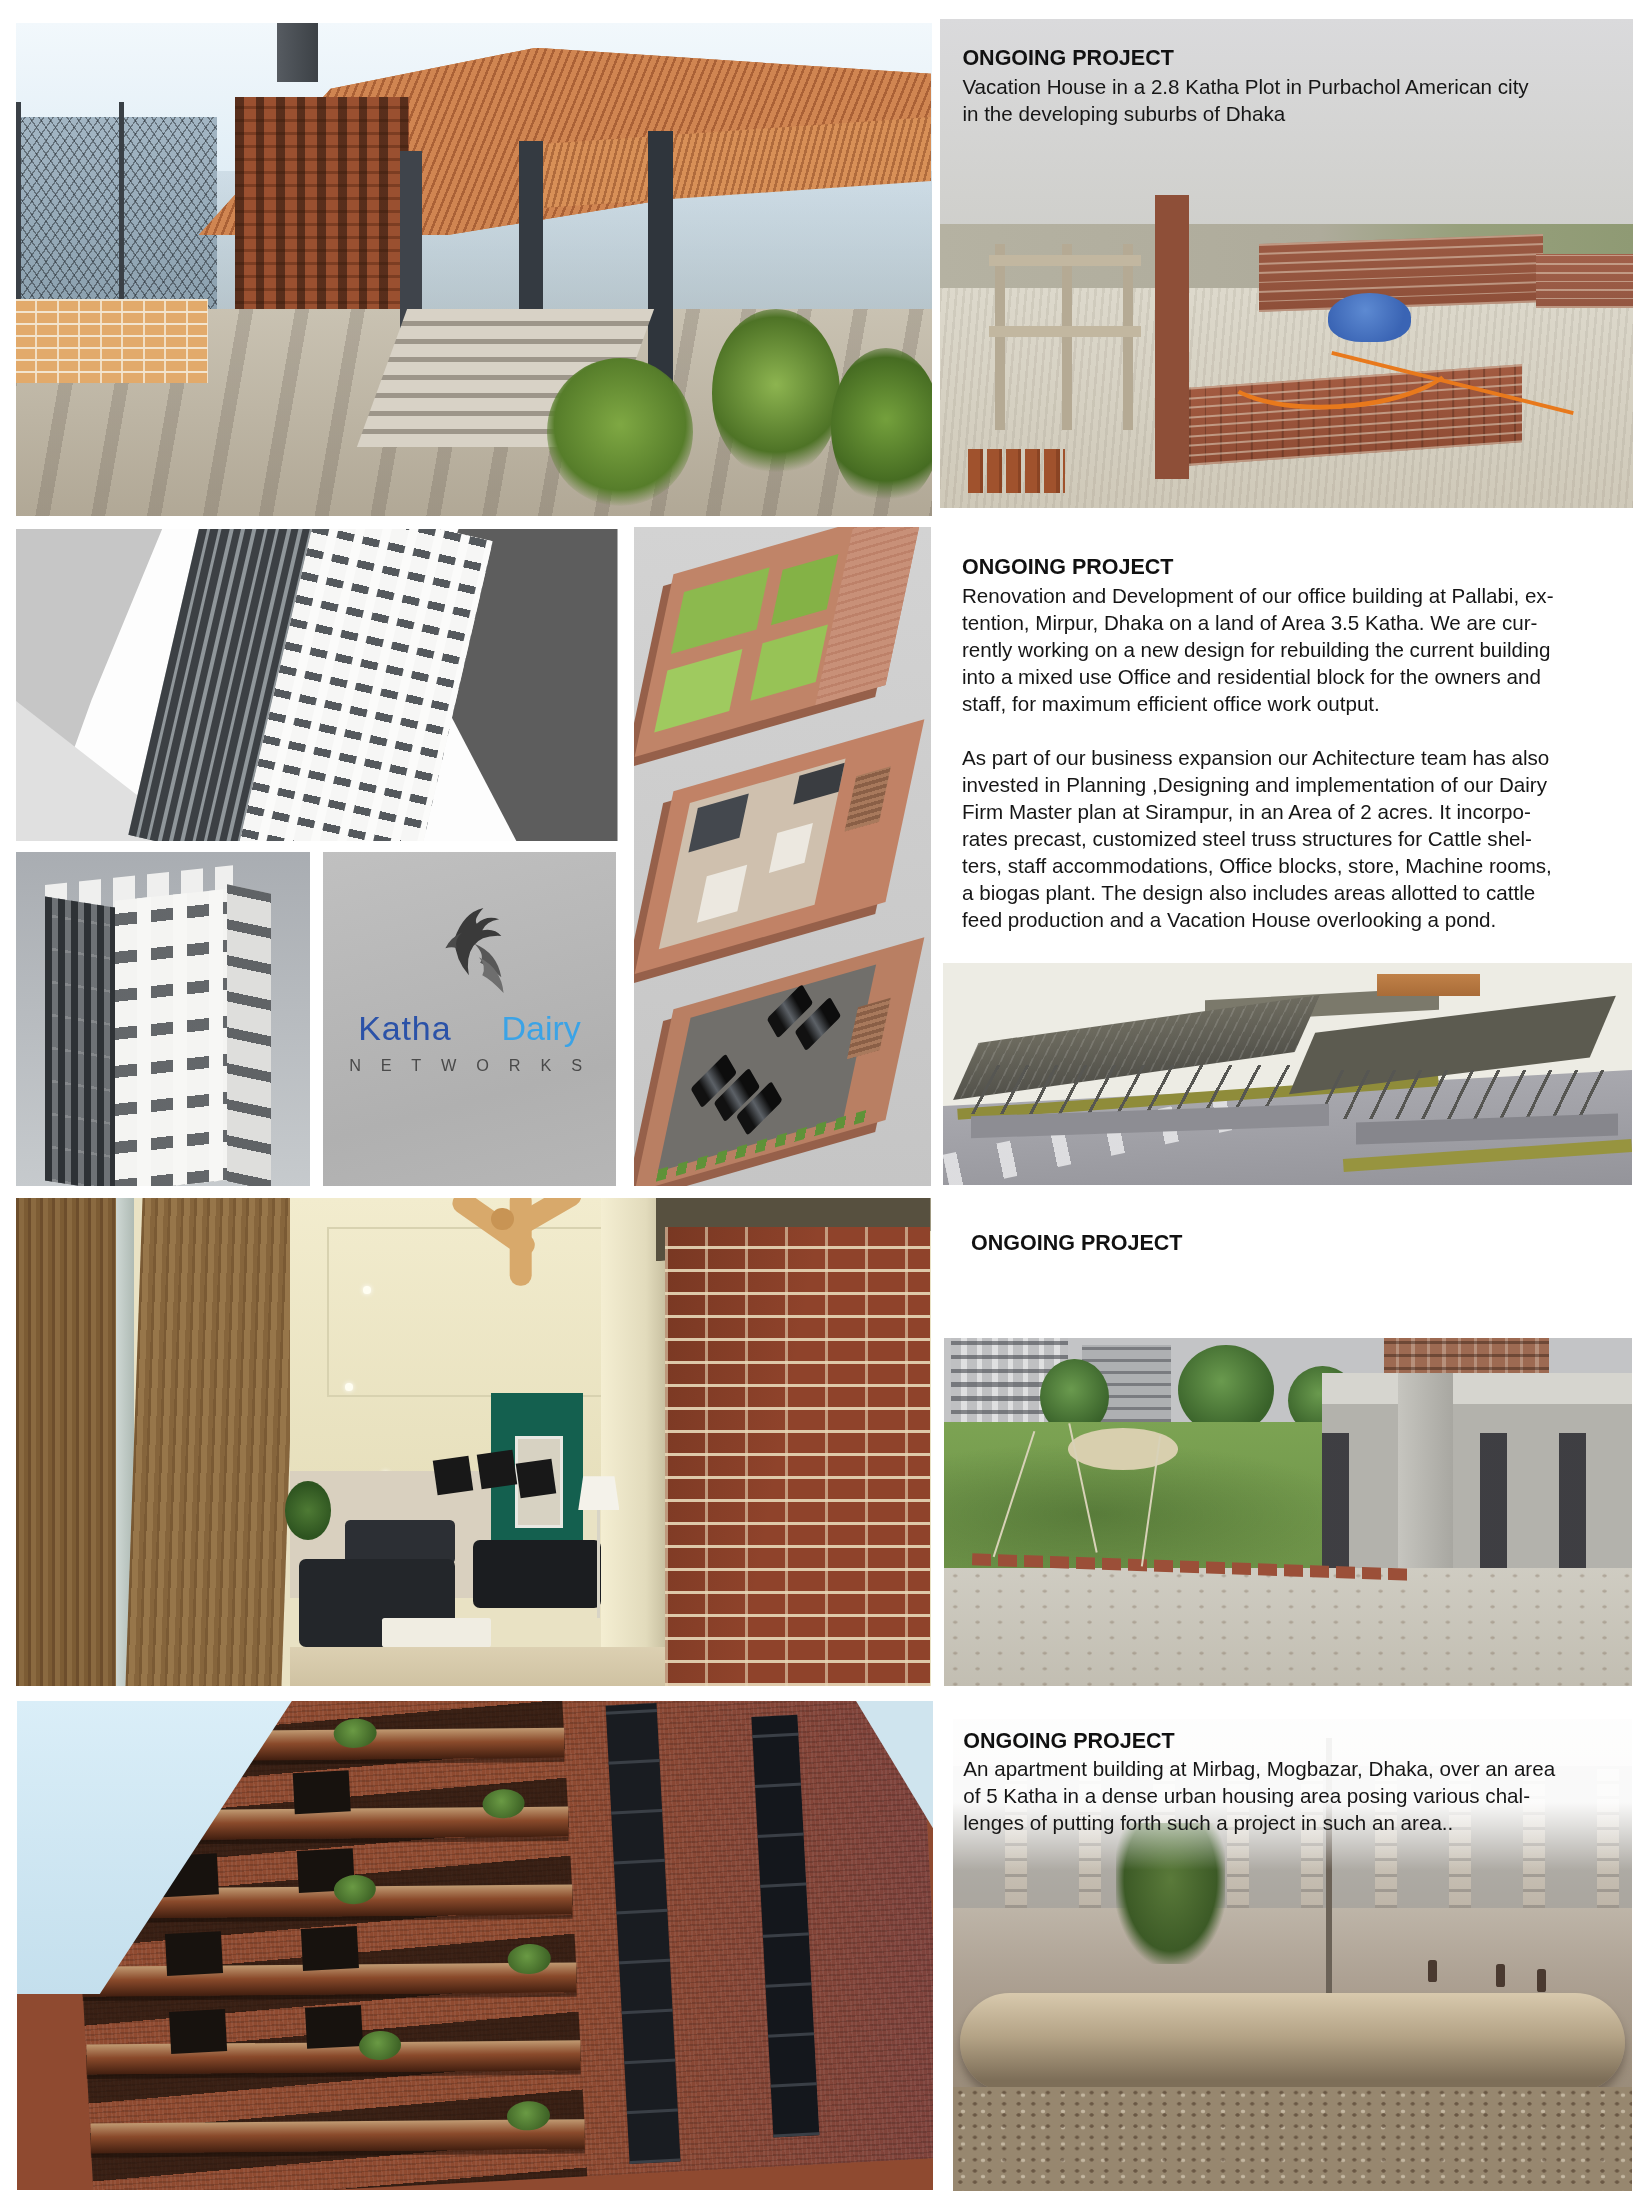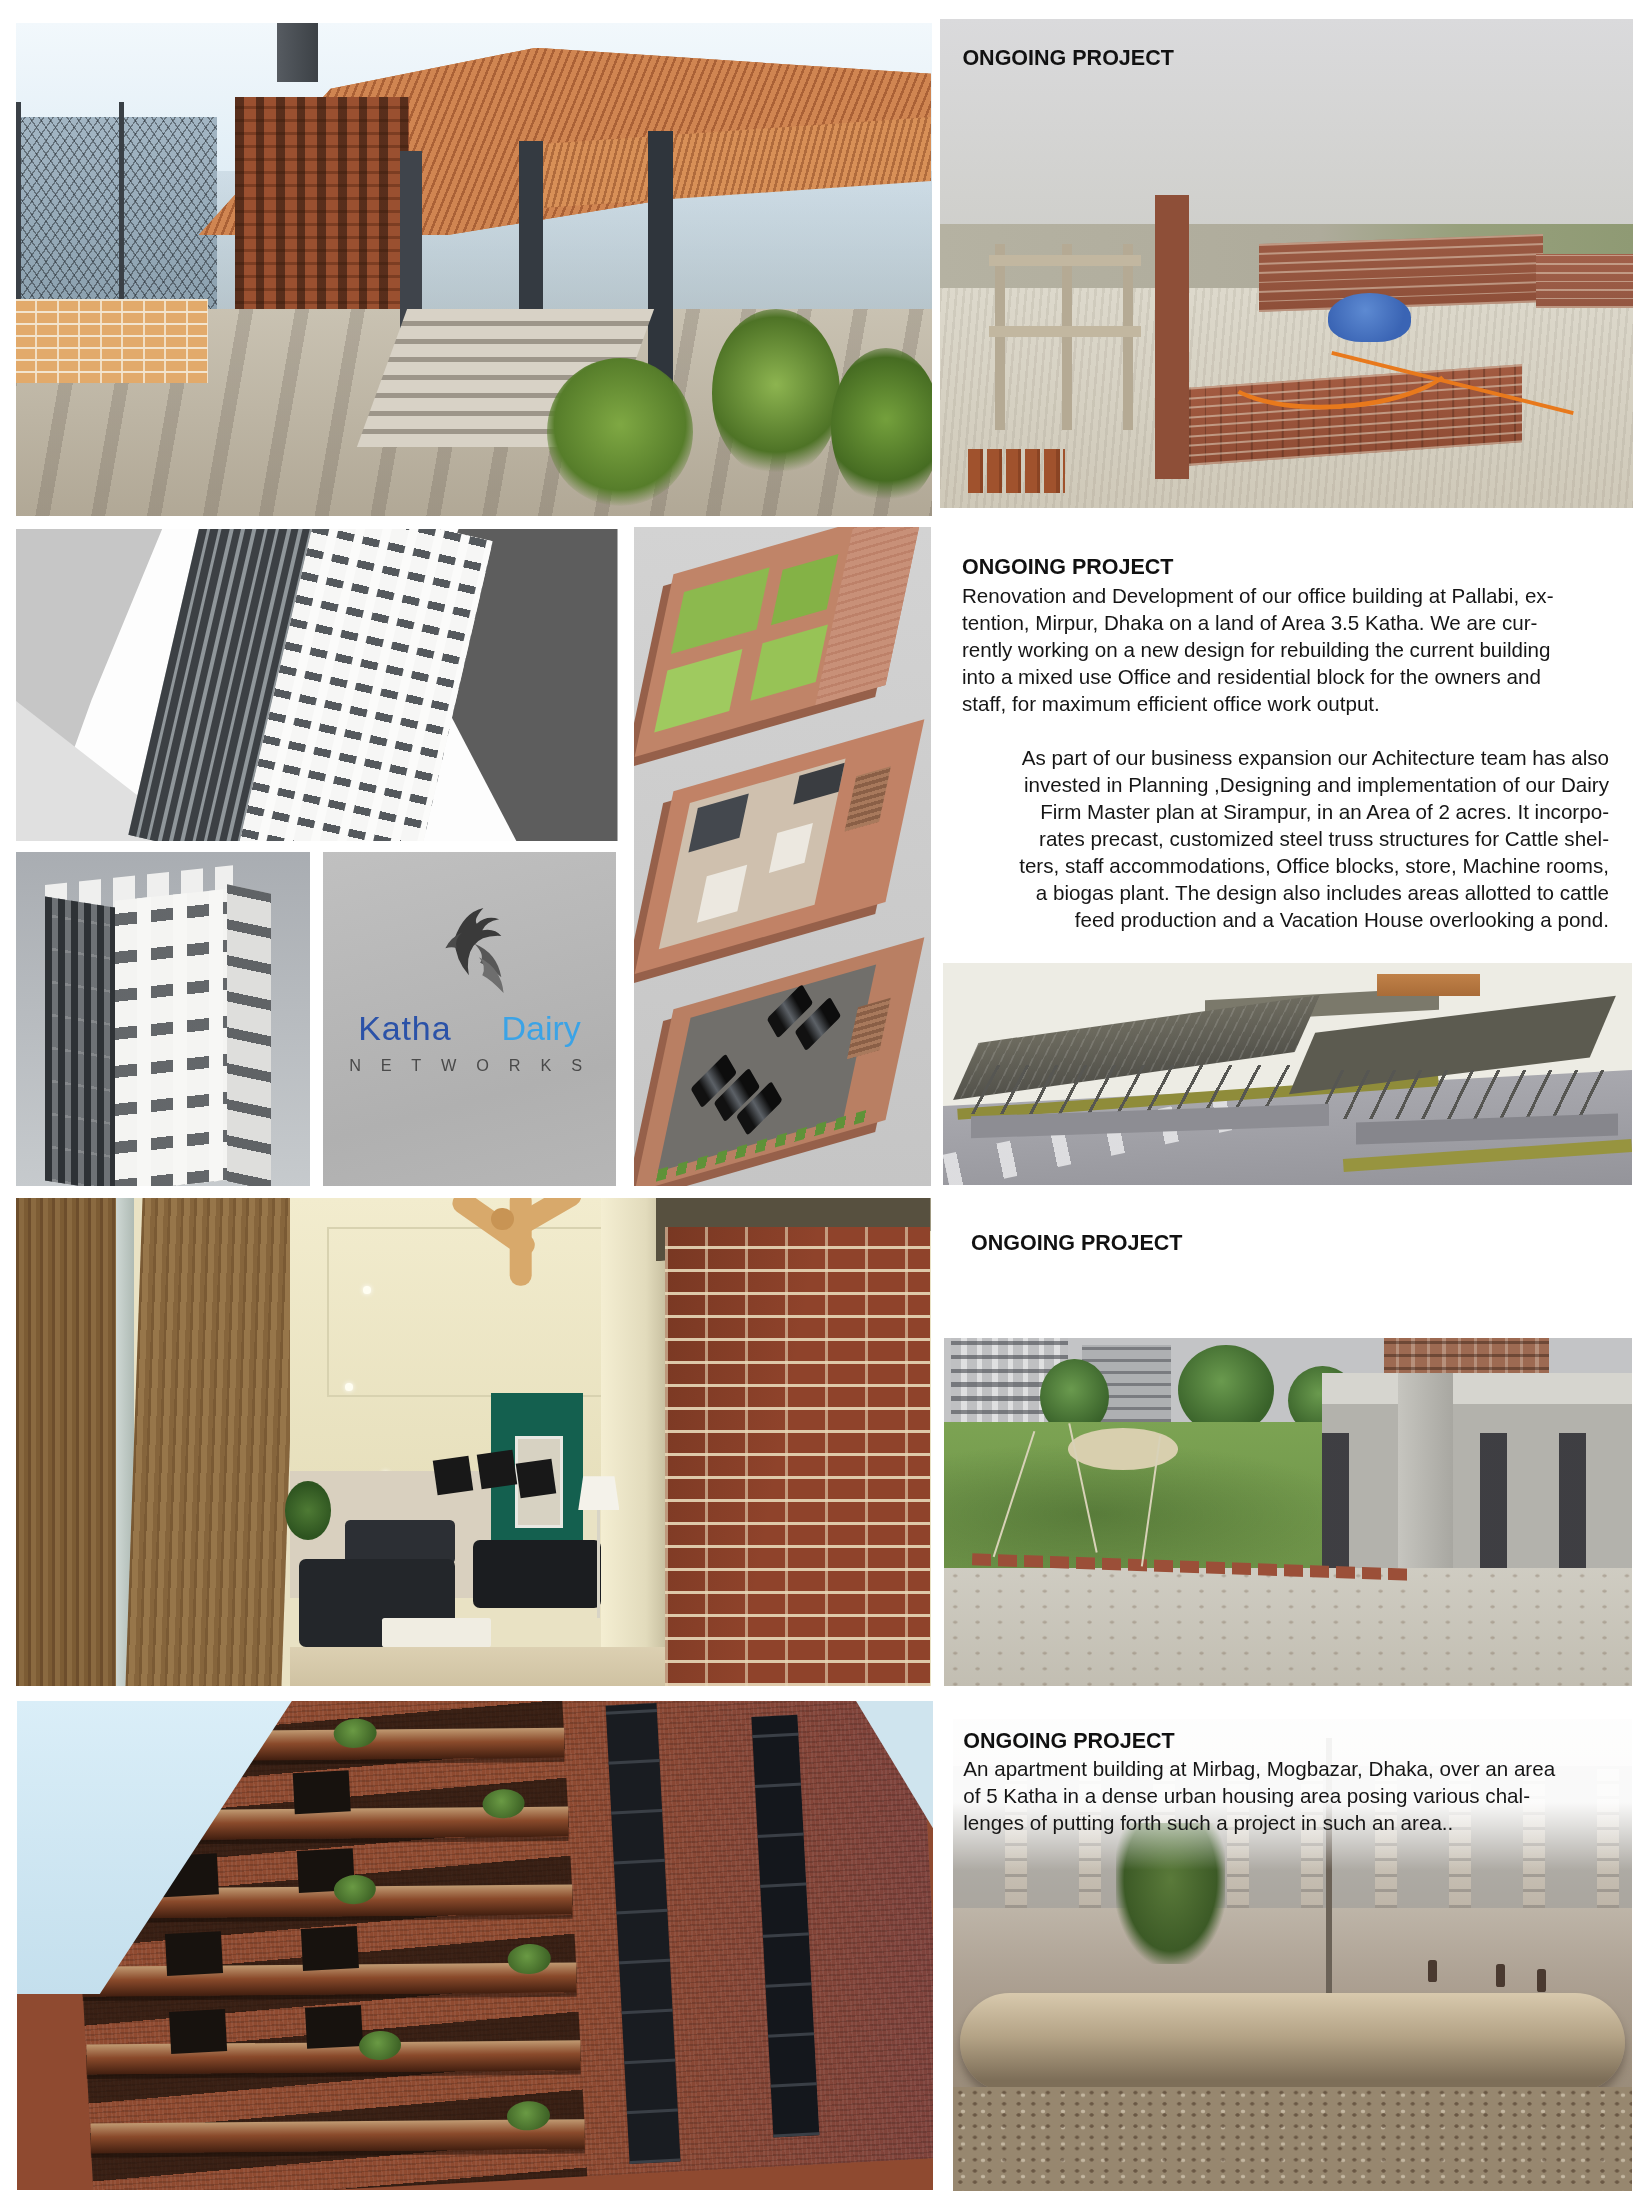--- a/index.html
+++ b/index.html
@@ -306,20 +306,22 @@
       <div class="p1-beamv" style="left:88%"></div>
       <div class="p1-beamh" style="top:6%"></div>
       <div class="p1-beamh" style="top:44%"></div>
     </div>
     <div class="abs p1-tarp"></div>
     <div class="abs p1-pipe-arc"></div>
     <div class="abs p1-pipe-line"></div>
     <div class="abs p1-brickpile"></div>
     <div class="abs p1-text">
       <div class="proj-head">ONGOING PROJECT</div>
+      <div class="proj-body">Vacation House in a 2.8 Katha Plot in Purbachol American city
+in the developing suburbs of Dhaka</div>
     </div>
   </div>
 
   <div class="img" id="img-tower-aerial">
     <div class="abs tb-grayL"></div>
     <div class="abs tb-grayL2"></div>
     <div class="abs tb-darkR"></div>
     <div class="abs tb-tower">
       <div class="tb-faceL"></div>
       <div class="tb-faceR"></div>
@@ -374,21 +376,21 @@
     </div>
   </div>
 
   <div class="abs text-office">
     <div class="proj-head">ONGOING PROJECT</div>
     <div class="proj-body">Renovation and Development of our office building at Pallabi, ex-
 tention, Mirpur, Dhaka on a land of Area 3.5 Katha. We are cur-
 rently working on a new design for rebuilding the current building
 into a mixed use Office and residential block for the owners and
 staff, for maximum efficient office work output.</div>
-    <div class="proj-body" style="margin-top:27px;text-align:right;">As part of our business expansion our Achitecture team has also
+    <div class="proj-body" style="margin-top:27px;">As part of our business expansion our Achitecture team has also
 invested in Planning ,Designing and implementation of our Dairy
 Firm Master plan at Sirampur, in an Area of 2 acres. It incorpo-
 rates precast, customized steel truss structures for Cattle shel-
 ters, staff accommodations, Office blocks, store, Machine rooms,
 a biogas plant. The design also includes areas allotted to cattle
 feed production and a Vacation House overlooking a pond.</div>
   </div>
 
   <div class="img" id="img-dairy">
     <div class="abs d-ground"></div>

